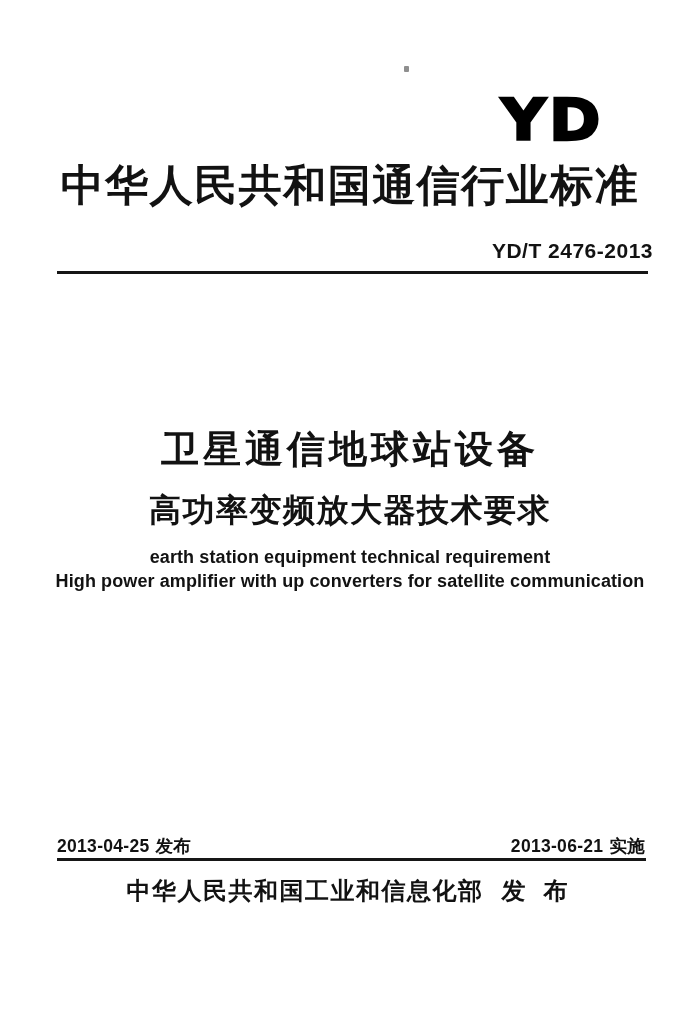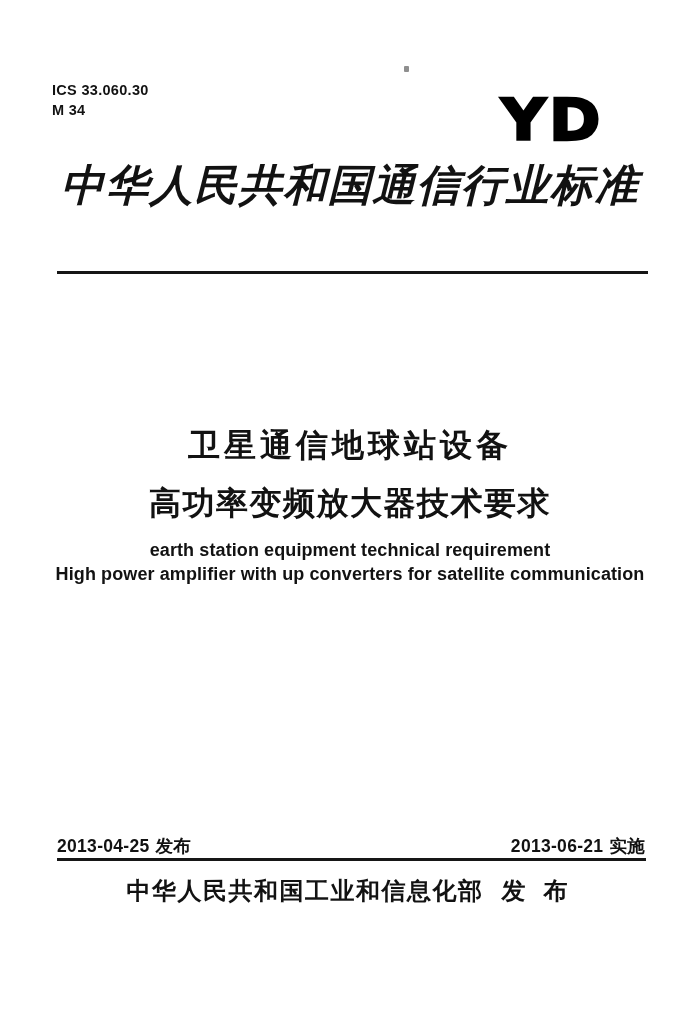--- a/index.html
+++ b/index.html
@@ -53,21 +53,20 @@
   .category {
     position: absolute;
     left: 0; top: 157px;
     width: 100%;
     margin: 0;
     text-align: center;
     font-size: 43px;
     font-weight: 600;
     letter-spacing: 1.5px;
     white-space: nowrap;
-    font-style: italic;
   }
 
   .stdnum {
     position: absolute;
     right: 47px; top: 239px;
     font-size: 21px;
     font-weight: 600;
     letter-spacing: 0.5px;
   }
 
@@ -85,21 +84,21 @@
   }
 
   
   .title-block {
     position: absolute;
     left: 0; top: 424px;
     width: 100%;
     text-align: center;
   }
   .cn1 {
-    font-size: 32px;
+    font-size: 38px;
     font-weight: 700;
     letter-spacing: 4px;
   }
   .cn2 {
     font-size: 32px;
     font-weight: 700;
     letter-spacing: 1.5px;
     margin-top: 14px;
     white-space: nowrap;
   }
@@ -142,29 +141,26 @@
     letter-spacing: 6px;
   }
 </style>
 </head>
 <body>
 
 <div class="page">
 
   <div class="speck"></div>
 
-  <div class="ics-block">
-    <div>ICS 33.060.30</div>
-    <div>M 34</div>
-  </div>
 
   <div class="yd-logo">YD</div>
 
   <h1 class="category">中华人民共和国通信行业标准</h1>
 
+  <div class="stdnum">YD/T 2476-2013</div>
 
   <div class="rule rule-top"></div>
 
   <div class="title-block">
     <div class="cn1">卫星通信地球站设备</div>
     <div class="cn2">高功率变频放大器技术要求</div>
     <div class="en-title">
       <div>earth station equipment technical requirement</div>
       <div>High power amplifier with up converters for satellite communication</div>
     </div>

